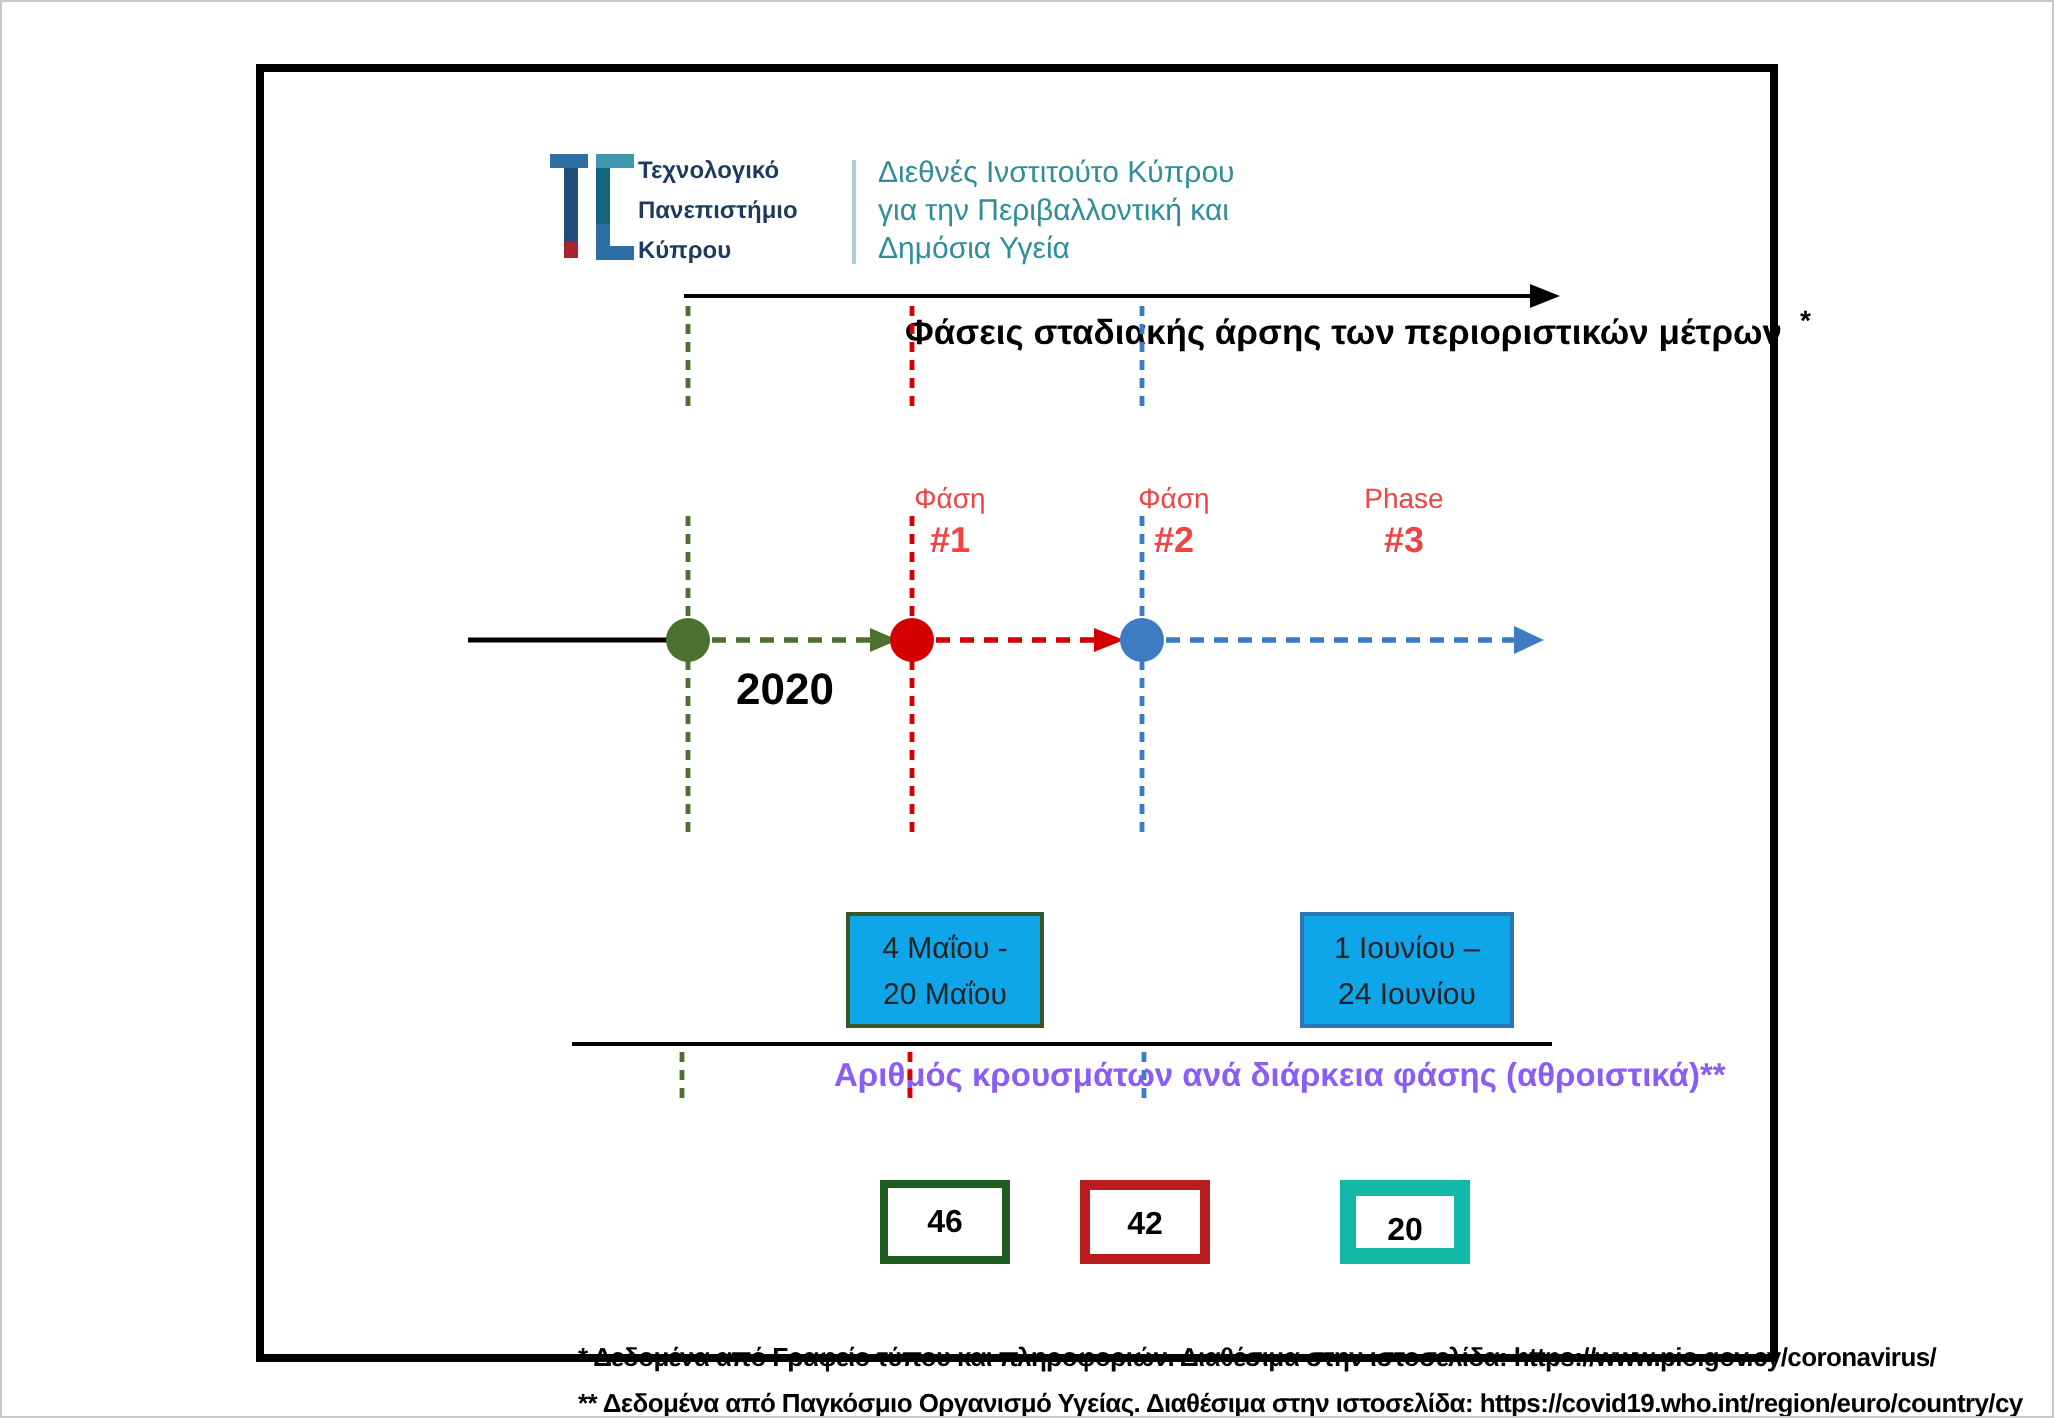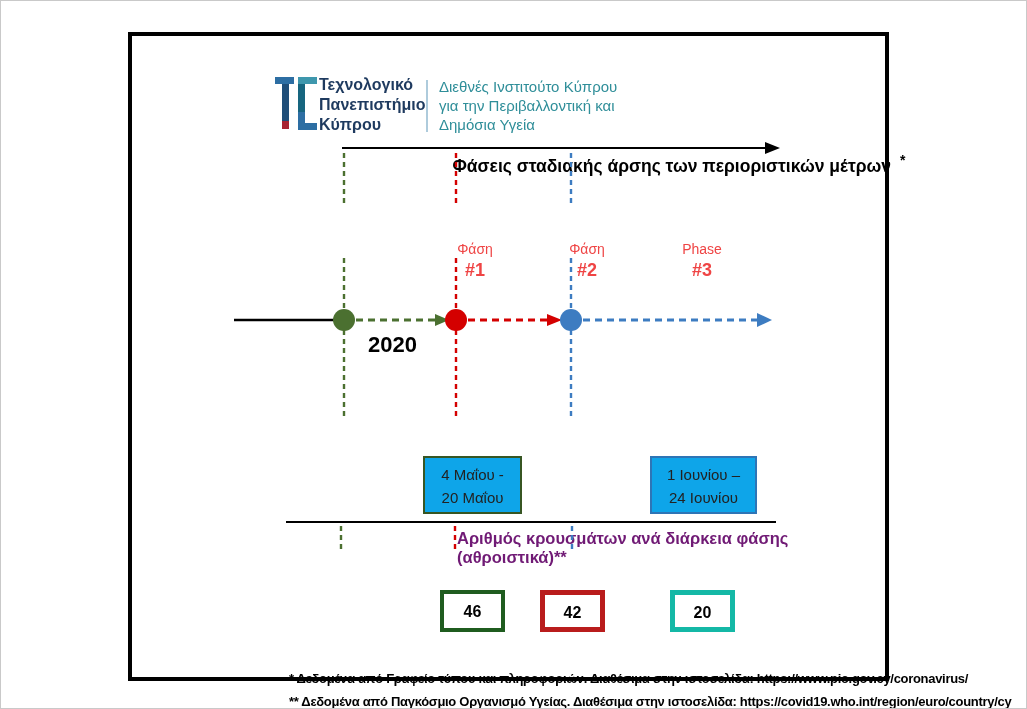--- a/index.html
+++ b/index.html
@@ -1,44 +1,44 @@
 <!DOCTYPE html>
 <html><head>
 <meta charset="utf-8">
 <style>
   html,body{margin:0;padding:0;background:#fff;font-family:"Liberation Sans",sans-serif;}
   #canvas{position:relative;width:1027px;height:709px;background:#fff;overflow:hidden;box-sizing:border-box;border:1px solid #c9c9c9;}
   #frame{position:absolute;left:127px;top:31px;width:761px;height:649px;border:4px solid #000;box-sizing:border-box;background:#fff;}
   .abs{position:absolute;}
   
-  .uni-name{left:187px;top:39px;font-size:16px;font-weight:bold;color:#1e3a5f;line-height:20px;}
+  .uni-name{left:187px;top:39px;font-size:12px;font-weight:bold;color:#1e3a5f;line-height:20px;}
   .divider{left:294px;top:44px;width:2px;height:52px;background:#aecbdc;}
   .inst-name{left:307px;top:41px;font-size:15px;color:#2f8e99;line-height:19px;}
   
   .title1{left:297px;top:116px;width:500px;text-align:center;font-size:17.5px;font-weight:bold;color:#000;}
   .title1 sup{font-size:14px;margin-left:9px;}
-  .title2{left:285px;top:493px;font-size:16.5px;font-weight:bold;color:#701a75;margin-left:40px;}
+  .title2{left:285px;top:493px;font-size:16.5px;font-weight:bold;color:#8b5cf6;}
   
   .phase-label{top:205px;width:110px;text-align:center;color:#ef4444;}
   .phase-label .pname{font-size:14px;font-weight:normal;}
   .phase-label .pnum{font-size:18px;font-weight:bold;margin-top:3px;}
   
   .year{left:236px;top:296px;font-size:22px;font-weight:bold;color:#000;}
   
   .date-box{top:420px;height:58px;box-sizing:border-box;background:#0ea5e9;text-align:center;
             font-size:15px;color:#222;line-height:23px;padding-top:5px;}
   .db1{left:291px;width:99px;border:2px solid #375623;}
   .db2{left:402px;width:105px;border:2px solid #c00000;}
   .db3{left:518px;width:107px;border:2px solid #2e75b6;}
   
   .num-box{top:554px;width:65px;height:42px;box-sizing:border-box;background:#fff;text-align:center;
            font-size:16px;font-weight:bold;color:#000;line-height:35px;}
   .nb1{left:308px;border:4px solid #1f5c1f;}
   .nb2{left:408px;border:5px solid #b91c1c;}
-  .nb3{left:538px;border:5px solid #14b8a6;}
+  .nb3{left:538px;border:8px solid #14b8a6;}
   
   .footnotes{left:157px;top:631px;font-size:13px;font-weight:bold;color:#000;line-height:23px;letter-spacing:-0.3px;white-space:nowrap;}
   svg.overlay{position:absolute;left:0;top:0;pointer-events:none;}
 </style>
 </head>
 <body>
 
 <div id="canvas">
   <div id="frame">
 

